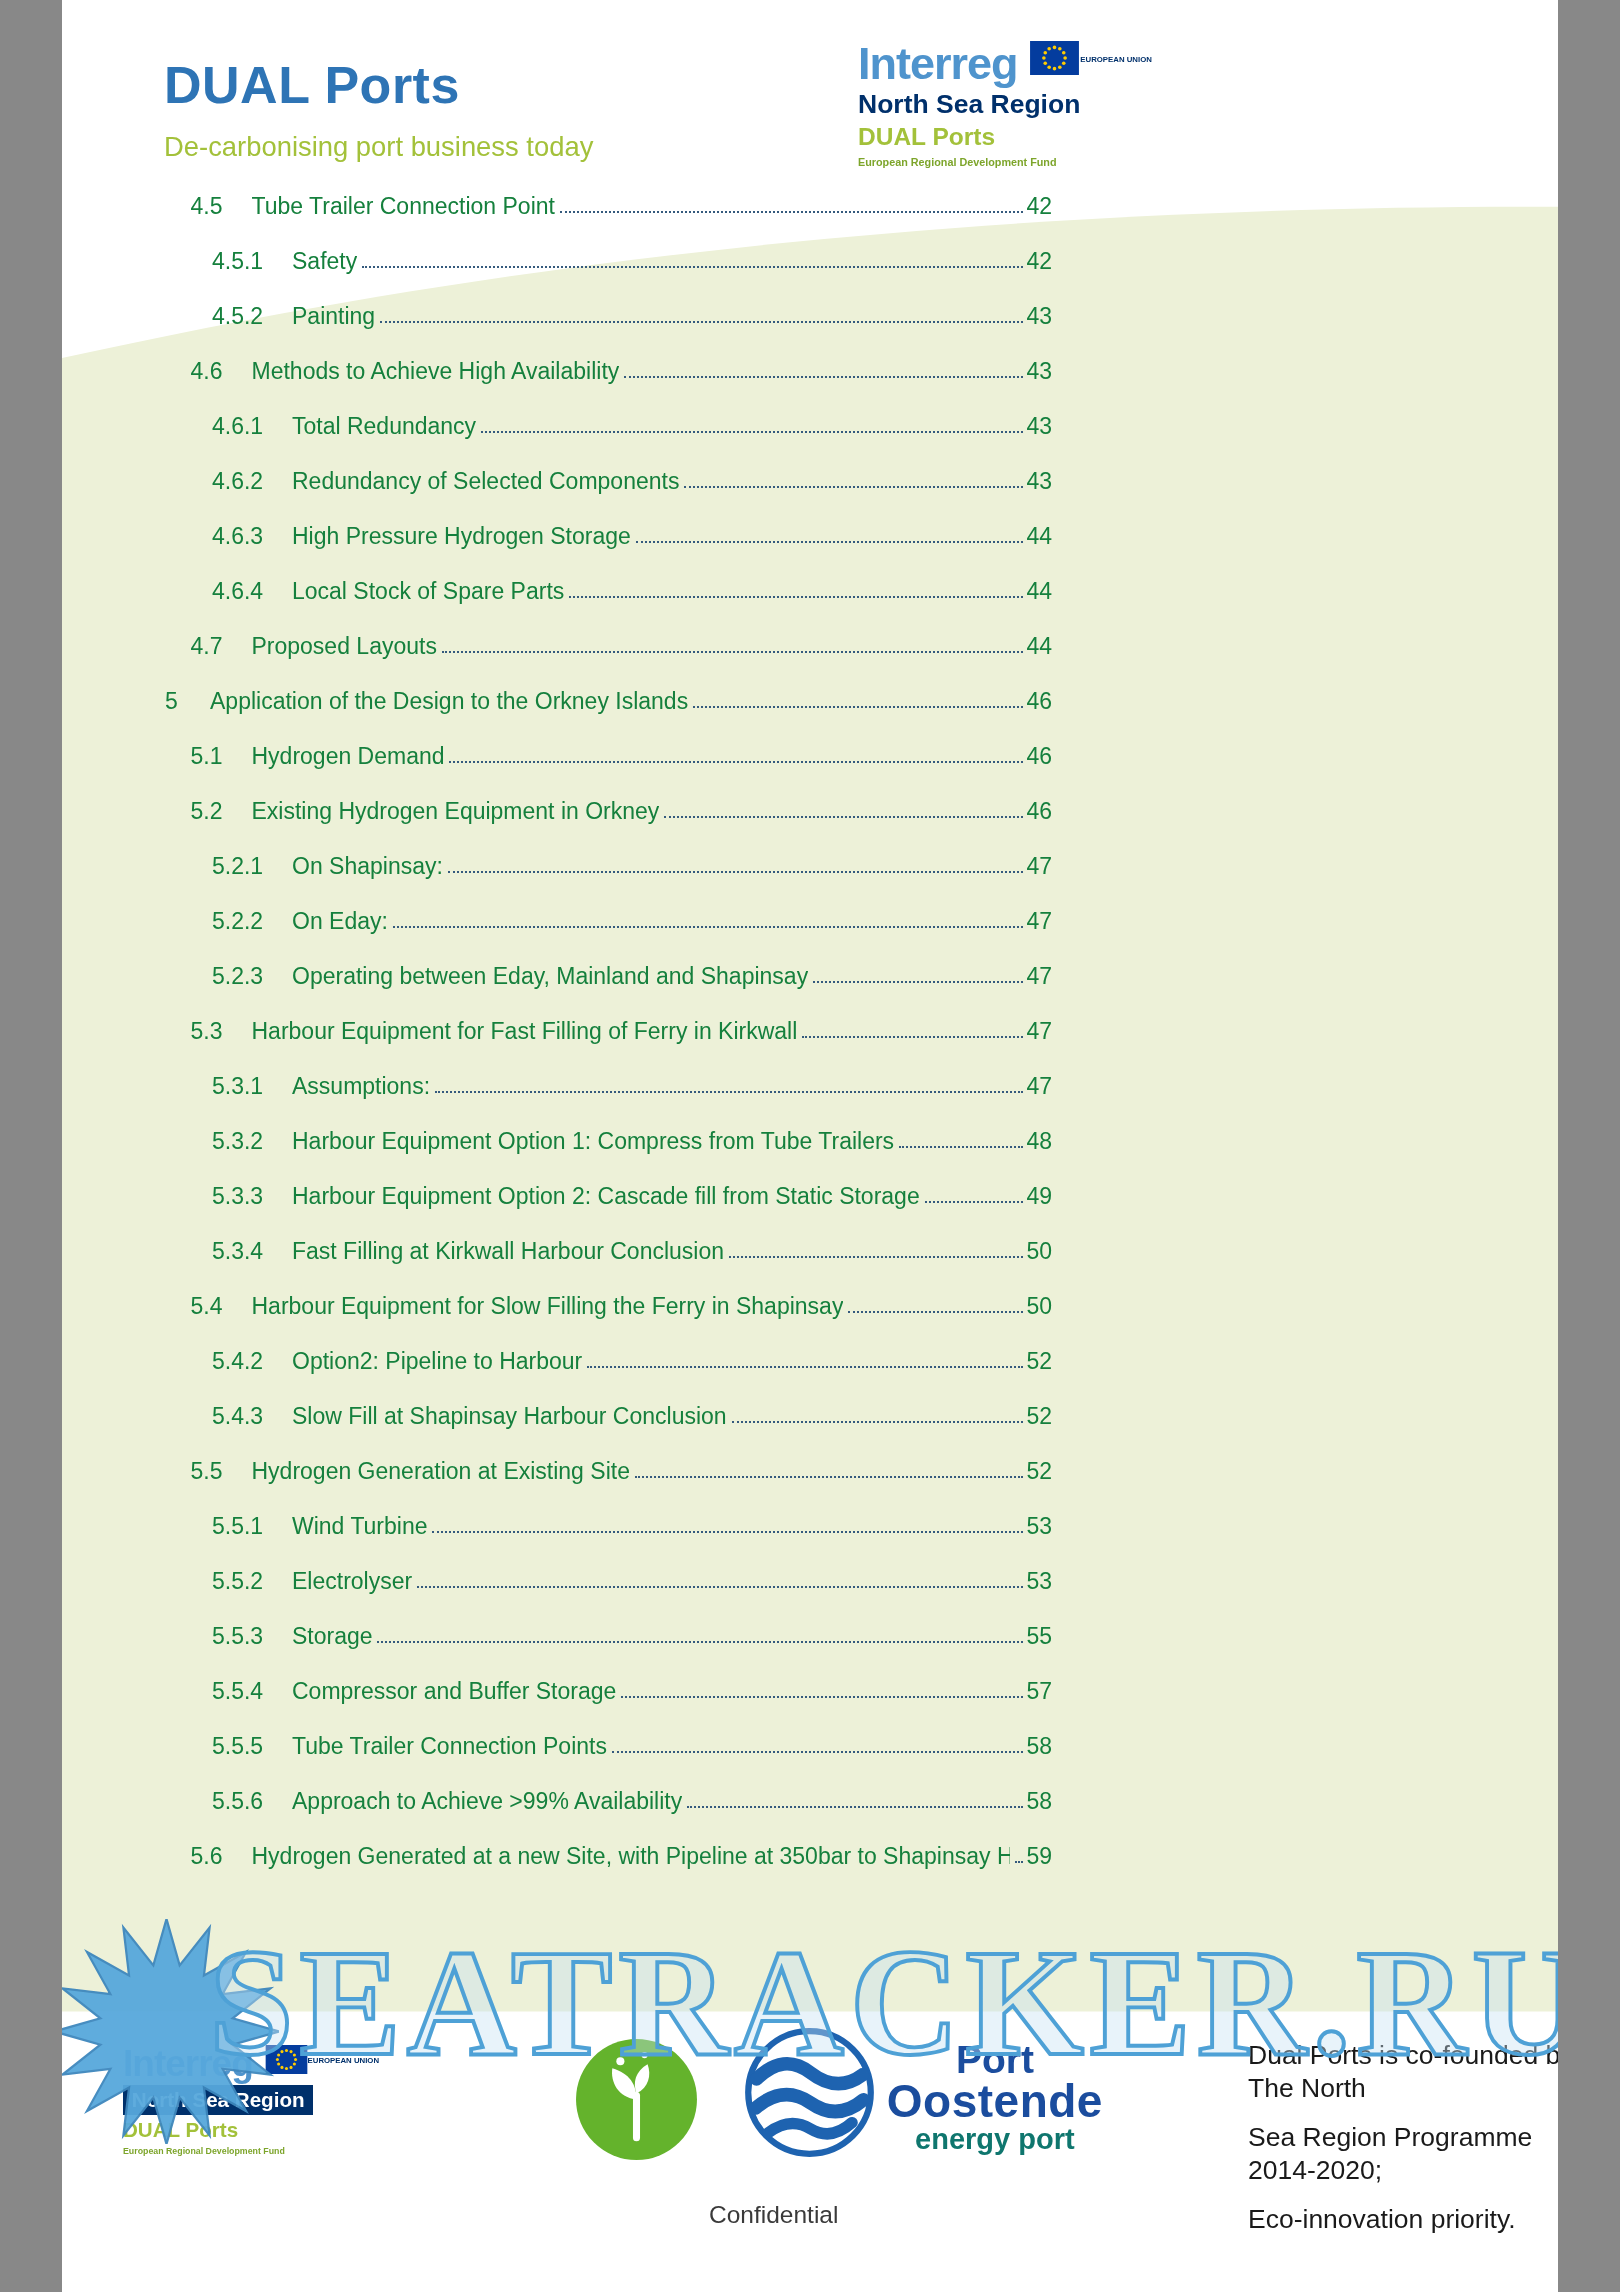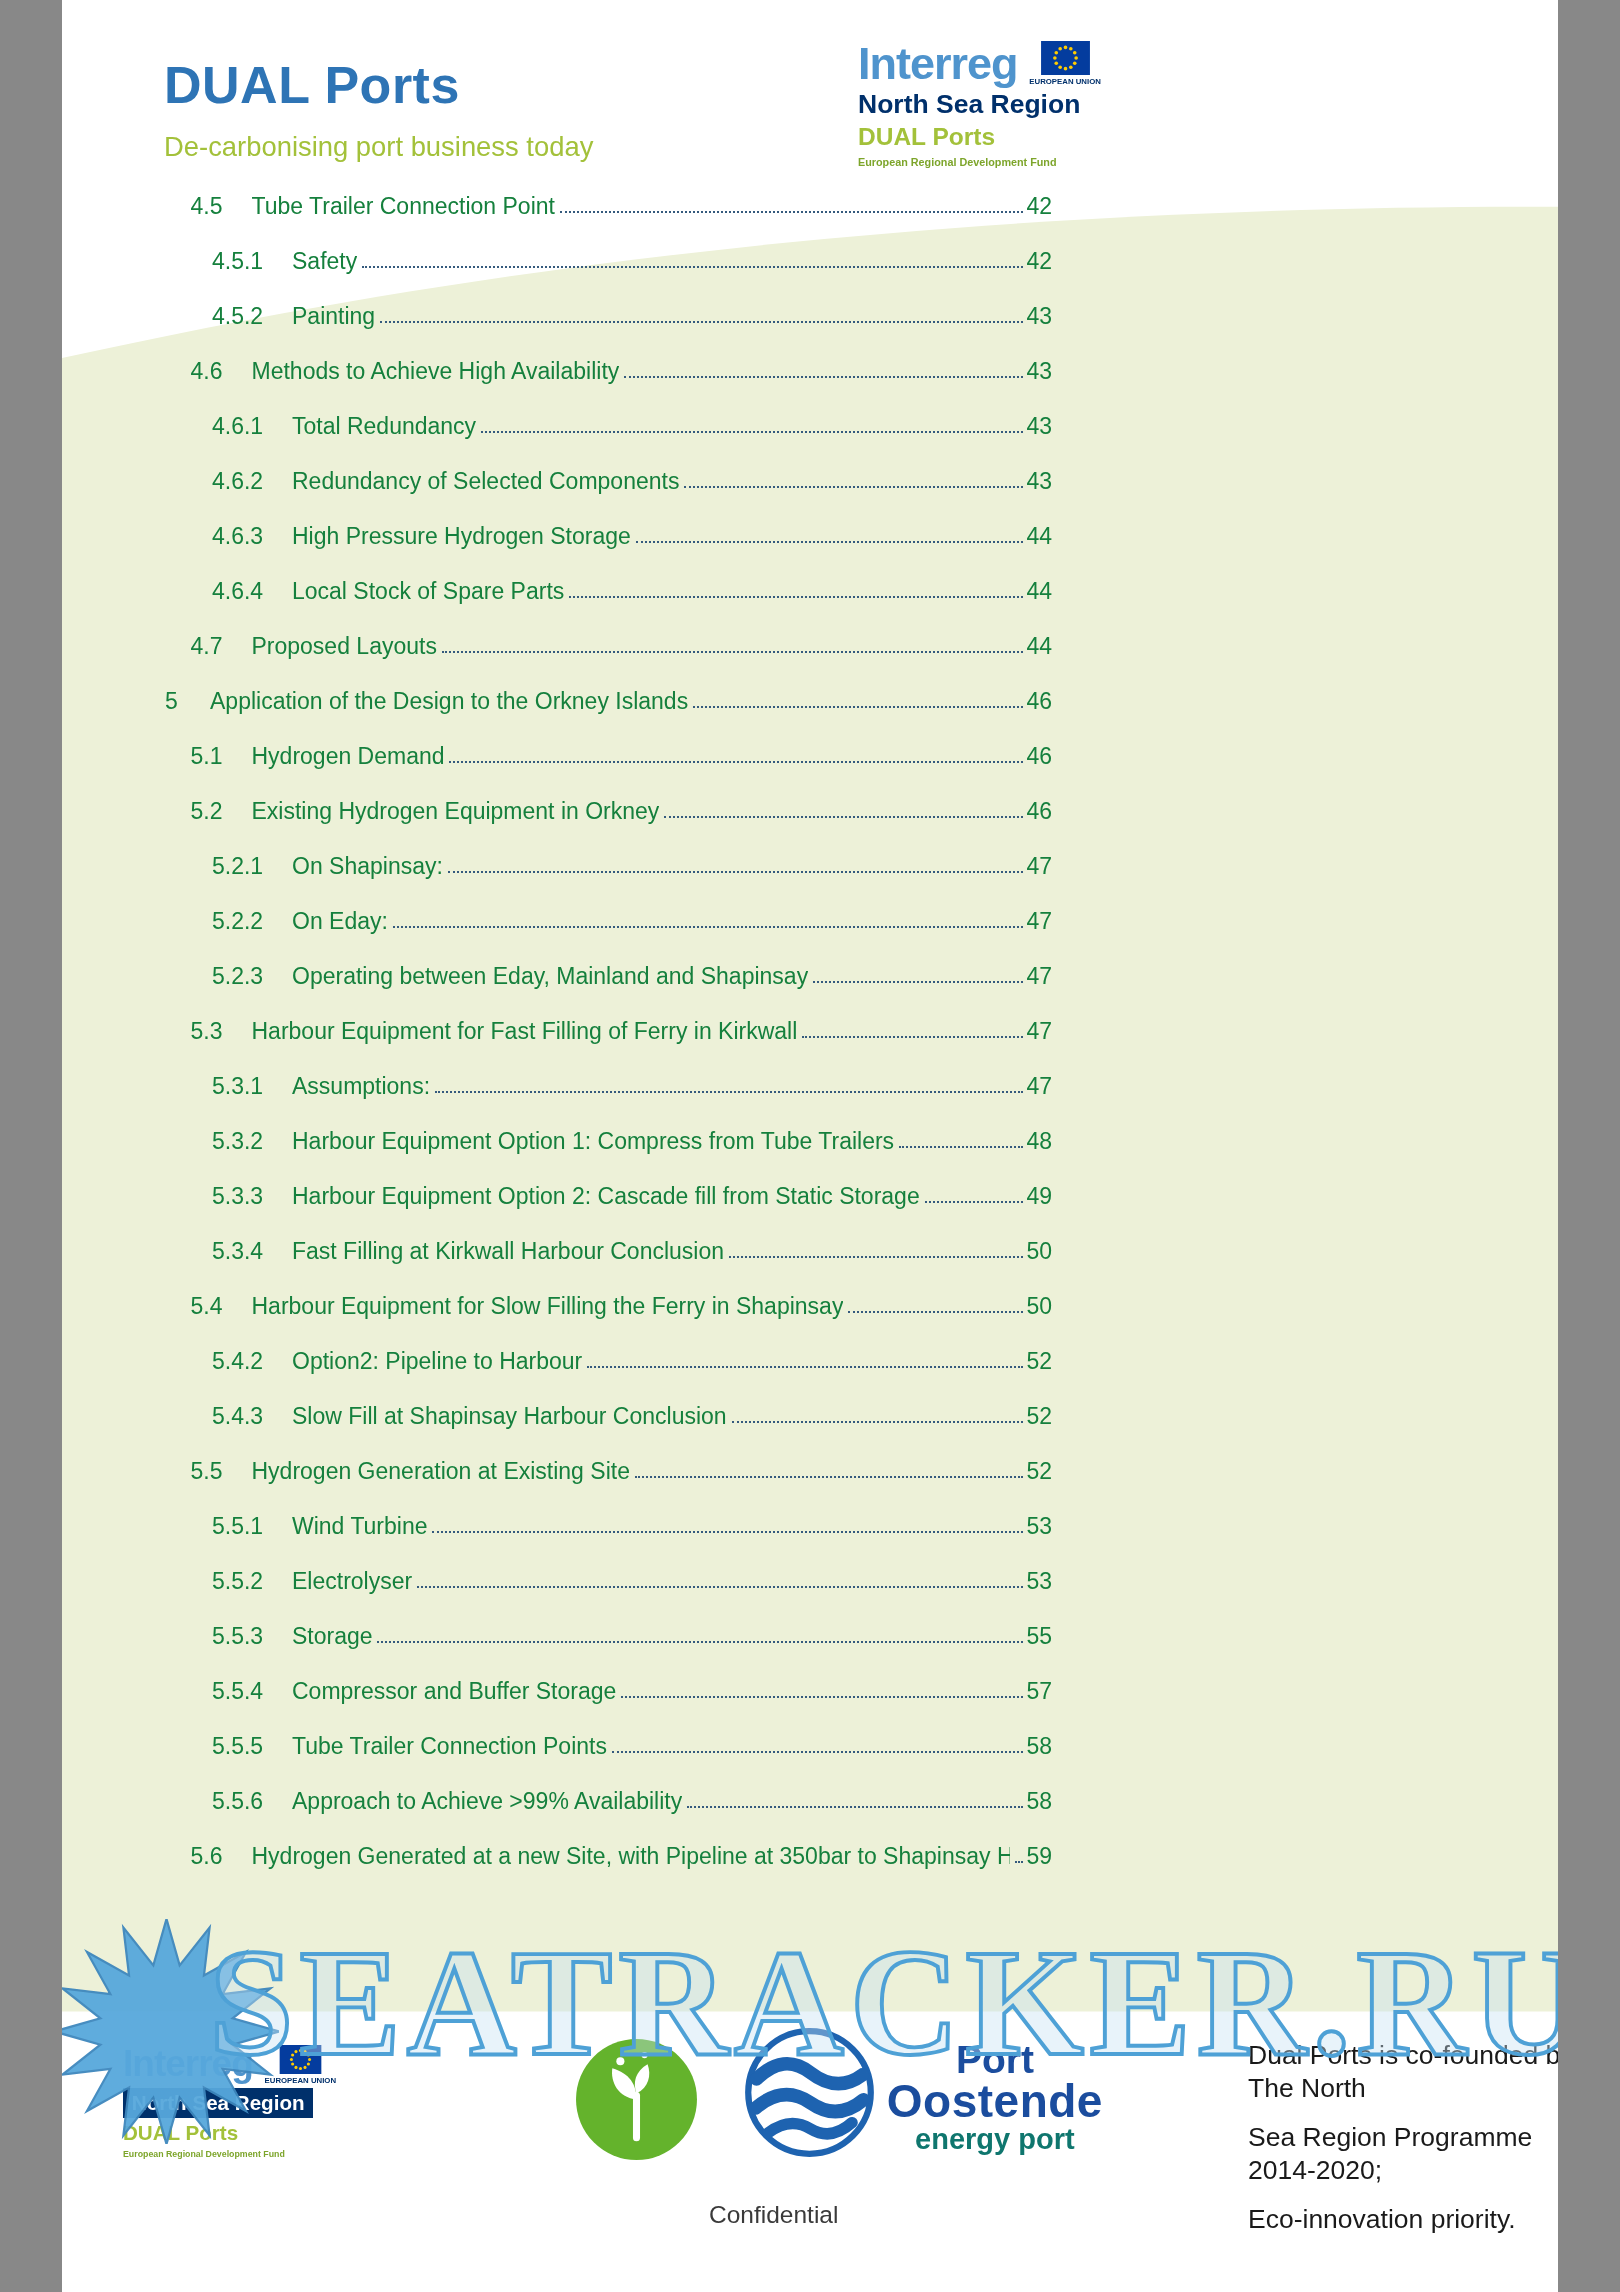--- a/index.html
+++ b/index.html
@@ -23,21 +23,21 @@
   }
 
   
   .logo-block { position:absolute; z-index:2; }
   .logo-top { left:796px; top:41px; width:304px; }
   .logo-footer { left:61px; top:2045px; width:274px; }
   .logo-row { display:flex; align-items:flex-start; gap:11.8px; }
   .interreg-word { font-weight:bold; color:#4f94cd; line-height:1; letter-spacing:-1px; }
   .logo-top .interreg-word { font-size:45px; }
   .logo-footer .interreg-word { font-size:37px; }
-  .eu-flag-wrap { display:flex; flex-direction:column; align-items:center; }
+  .eu-flag-wrap { display:flex; align-items:center; }
   .eu-label { font-size:7.8px; color:#00306b; margin-top:2px; white-space:nowrap; font-weight:bold; }
   .logo-region { font-weight:bold; color:#00306b; margin-top:2.9px; }
   .logo-top .logo-region { font-size:26.5px; }
   .logo-footer .logo-region {
     font-size:20.6px; background:#00306b; color:#ffffff;
     display:inline-block; padding:2.9px 8.8px;
   }
   .logo-program { font-weight:bold; color:#a3c13a; margin-top:2.9px; }
   .logo-top .logo-program { font-size:24.5px; }
   .logo-footer .logo-program { font-size:20.6px; }

